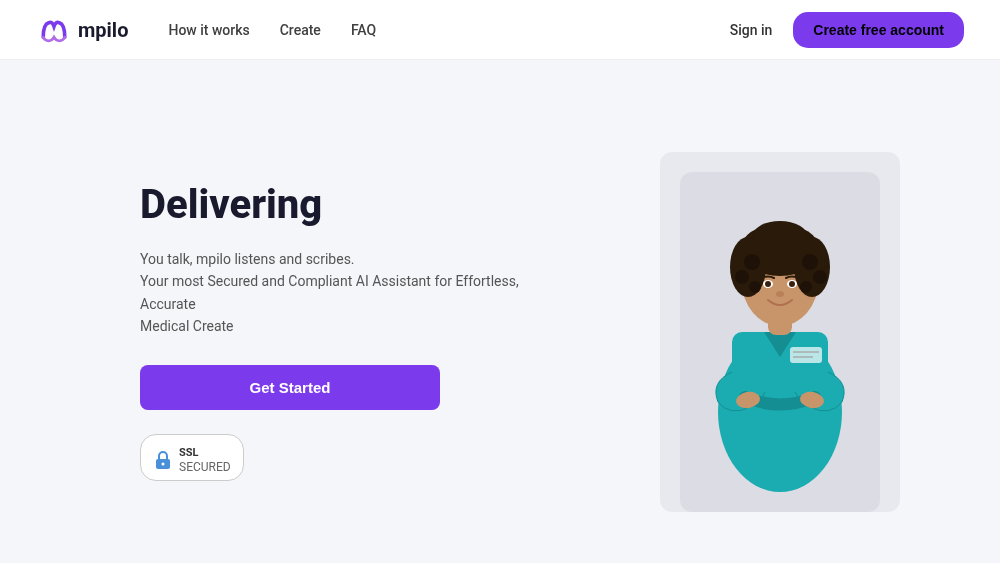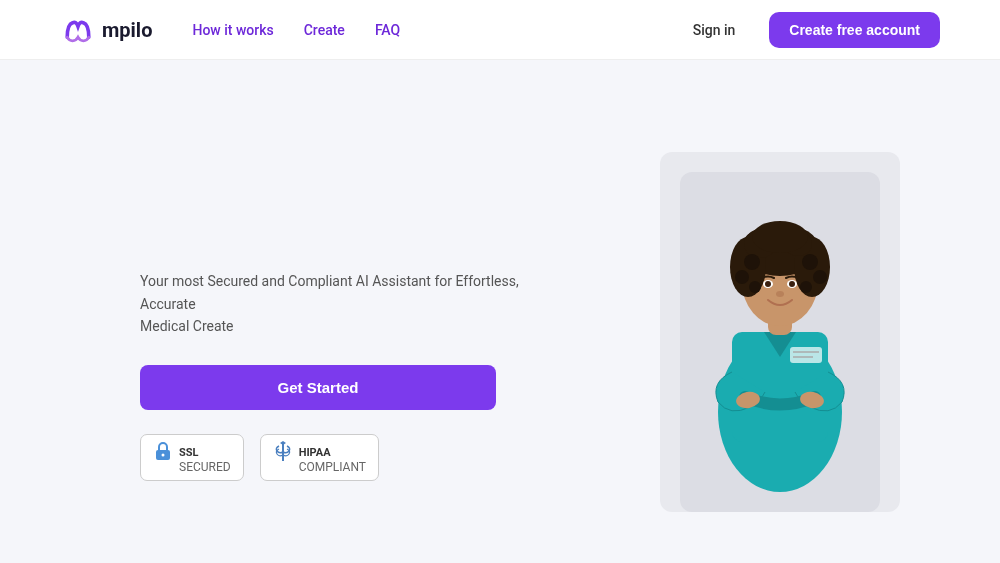--- a/index.html
+++ b/index.html
@@ -9,21 +9,21 @@
       width: 1000px;
       height: 563px;
       overflow: hidden;
     }
 
     
     .navbar {
       display: flex;
       align-items: center;
       justify-content: space-between;
-      padding: 0 60px;
+      padding: 0 36px;
       height: 60px;
       background: #fff;
       border-bottom: 1px solid #eee;
     }
     .navbar-left {
       display: flex;
       align-items: center;
       gap: 40px;
     }
     .logo {
@@ -35,40 +35,40 @@
       width: 36px;
       height: 36px;
     }
     .nav-links {
       display: flex;
       gap: 30px;
       list-style: none;
     }
     .nav-links li a {
       text-decoration: none;
-      color: #6d28d9;
+      color: #404040;
       font-size: 14px;
       font-weight: 500;
     }
     .navbar-right {
       display: flex;
       align-items: center;
-      gap: 34px;
+      gap: 21px;
     }
     .signin-link {
       text-decoration: none;
       color: #333;
       font-size: 14px;
       font-weight: 500;
     }
     .cta-button {
       background: #7c3aed;
-      color: #ffffff;
+      color: #000000;
       border: none;
-      border-radius: 10px;
+      border-radius: 15px;
       padding: 10px 20px;
       font-size: 14px;
       font-weight: 600;
       cursor: pointer;
     }
 
     
     .hero {
       display: flex;
       align-items: center;
@@ -89,44 +89,44 @@
       margin-bottom: 20px;
     }
     .hero-subtitle {
       font-size: 14px;
       color: #555;
       line-height: 1.6;
       margin-bottom: 28px;
     }
     .get-started-btn {
       display: block;
-      width: 356px;
+      width: 300px;
       background: #7c3aed;
       color: #fff;
       border: none;
       border-radius: 8px;
       padding: 14px 0;
       font-size: 15px;
       font-weight: 600;
       cursor: pointer;
       text-align: center;
       margin-bottom: 24px;
     }
 
     .badges {
       display: flex;
       gap: 16px;
       align-items: center;
     }
     .badge {
       display: flex;
-      align-items: flex-start;
+      align-items: flex-end;
       gap: 6px;
       border: 1.5px solid #ccc;
-      border-radius: 7px;
+      border-radius: 16px;
       padding: 6px 12px;
       background: #fff;
     }
     .badge-icon {
       font-size: 16px;
       color: #4a90d9;
     }
     .badge-text {
       font-size: 11px;
       font-weight: 700;
@@ -195,60 +195,44 @@
   </div>
   <div class="navbar-right">
     <a href="#" class="signin-link">Sign in</a>
     <button class="cta-button">Create free account</button>
   </div>
 </nav>
 
 <section class="hero">
   <div class="hero-content">
     <h1 class="hero-title">
-      <br>
+      <span>Delivering</span><br>
     </h1>
     <p class="hero-subtitle">
-      <br>
+      <span>You talk, mpilo listens and scribes.</span><br>
       <span>Your most Secured and Compliant AI Assistant for Effortless, Accurate</span><br>
       <span>Medical Create</span>
     </p>
     <button class="get-started-btn">Get Started</button>
     <div class="badges">
 
       <div class="badge">
         <span class="badge-icon">
           <svg width="20" height="20" viewBox="0 0 20 20" fill="none">
             <rect x="3" y="9" width="14" height="10" rx="2" fill="#4a90d9"></rect>
             <path d="M6 9V6a4 4 0 018 0v3" stroke="#4a90d9" stroke-width="2" fill="none"></path>
             <circle cx="10" cy="14" r="1.5" fill="#fff"></circle>
           </svg>
         </span>
         <div>
           <span class="badge-text">SSL</span>
           <span class="badge-sub">SECURED</span>
         </div>
       </div>
 
-      <div class="badge">
-        <span class="caduceus">
-          <svg width="20" height="22" viewBox="0 0 20 22" fill="none">
-            <line x1="10" y1="2" x2="10" y2="20" stroke="#4a7fbf" stroke-width="2"></line>
-            <path d="M6 5 Q2 7 4 10 Q6 13 10 11" stroke="#4a7fbf" stroke-width="1.5" fill="none"></path>
-            <path d="M14 5 Q18 7 16 10 Q14 13 10 11" stroke="#4a7fbf" stroke-width="1.5" fill="none"></path>
-            <path d="M6 8 Q2 10 4 13 Q6 16 10 14" stroke="#4a7fbf" stroke-width="1.2" fill="none"></path>
-            <path d="M14 8 Q18 10 16 13 Q14 16 10 14" stroke="#4a7fbf" stroke-width="1.2" fill="none"></path>
-            <polygon points="7,2 10,0 13,2 10,4" fill="#4a7fbf"></polygon>
-          </svg>
-        </span>
-        <div>
-          <span class="badge-text">HIPAA</span>
-          <span class="badge-sub">COMPLIANT</span>
-        </div>
-      </div>
     </div>
   </div>
 
   <div class="hero-image-wrapper">
     <svg class="doctor-svg" viewBox="0 0 200 340" fill="none" xmlns="http://www.w3.org/2000/svg">
 
       <rect width="200" height="340" fill="#dcdde4" rx="12"></rect>
 
       <ellipse cx="100" cy="240" rx="62" ry="80" fill="#1aacb0"></ellipse>
 

